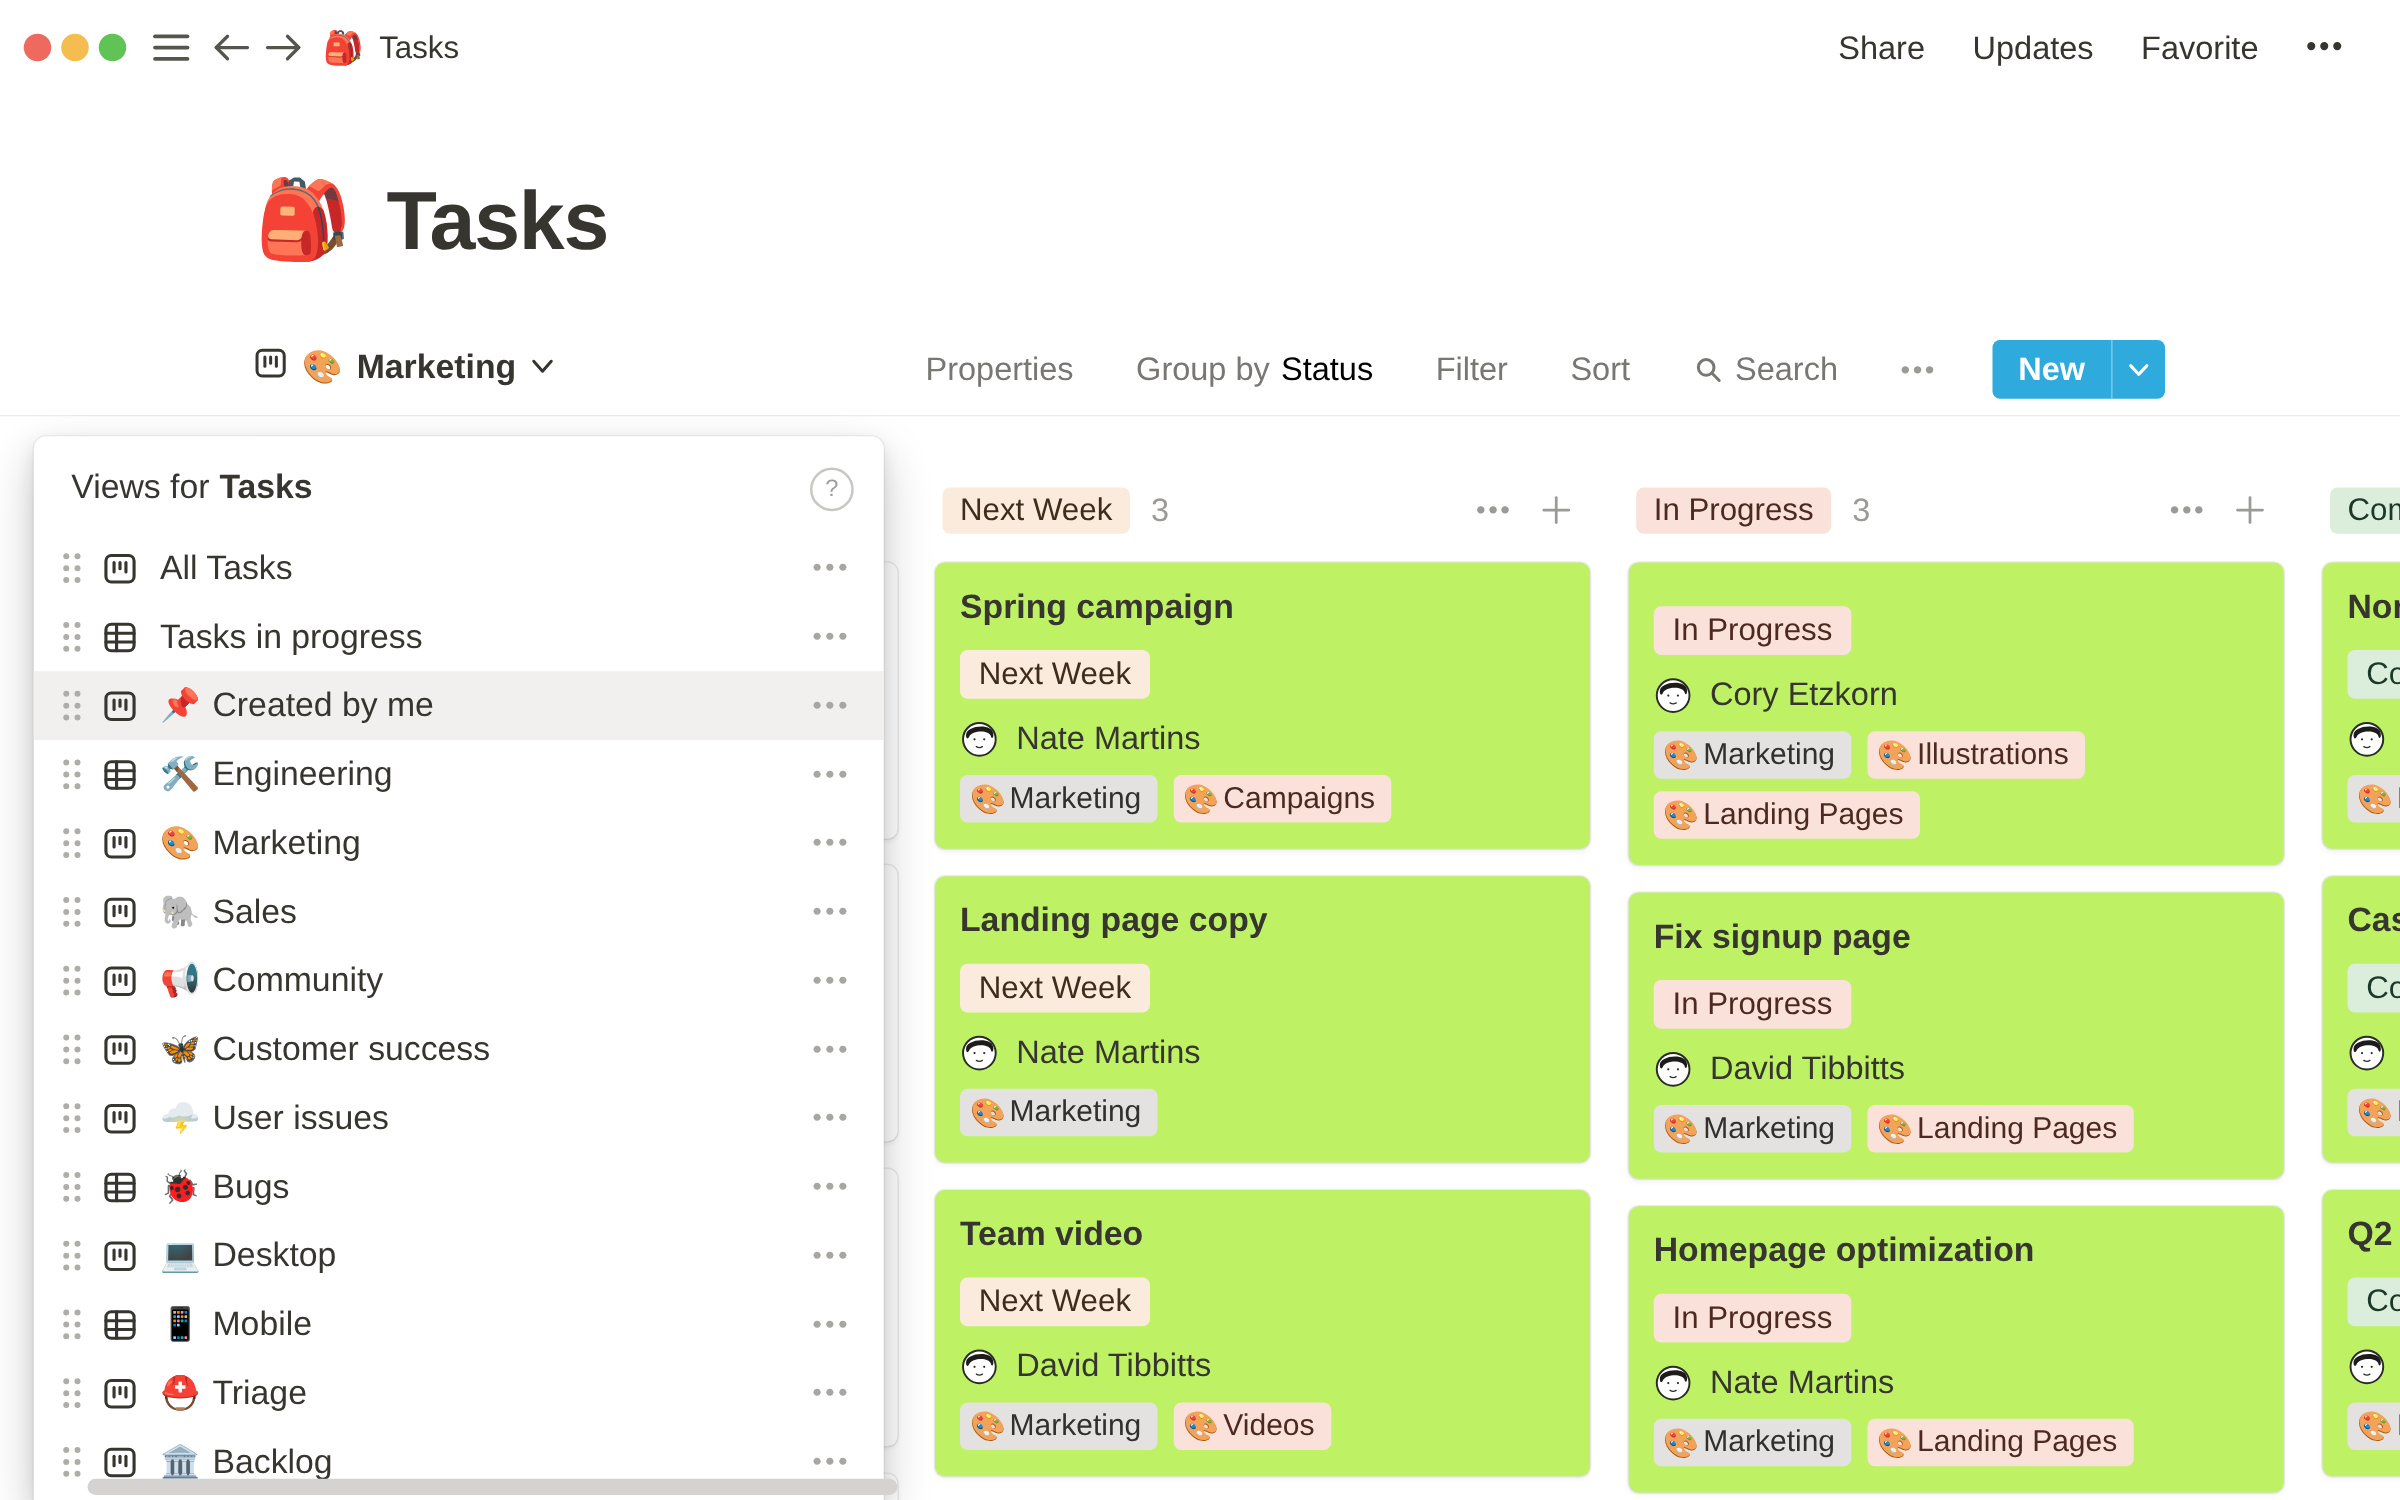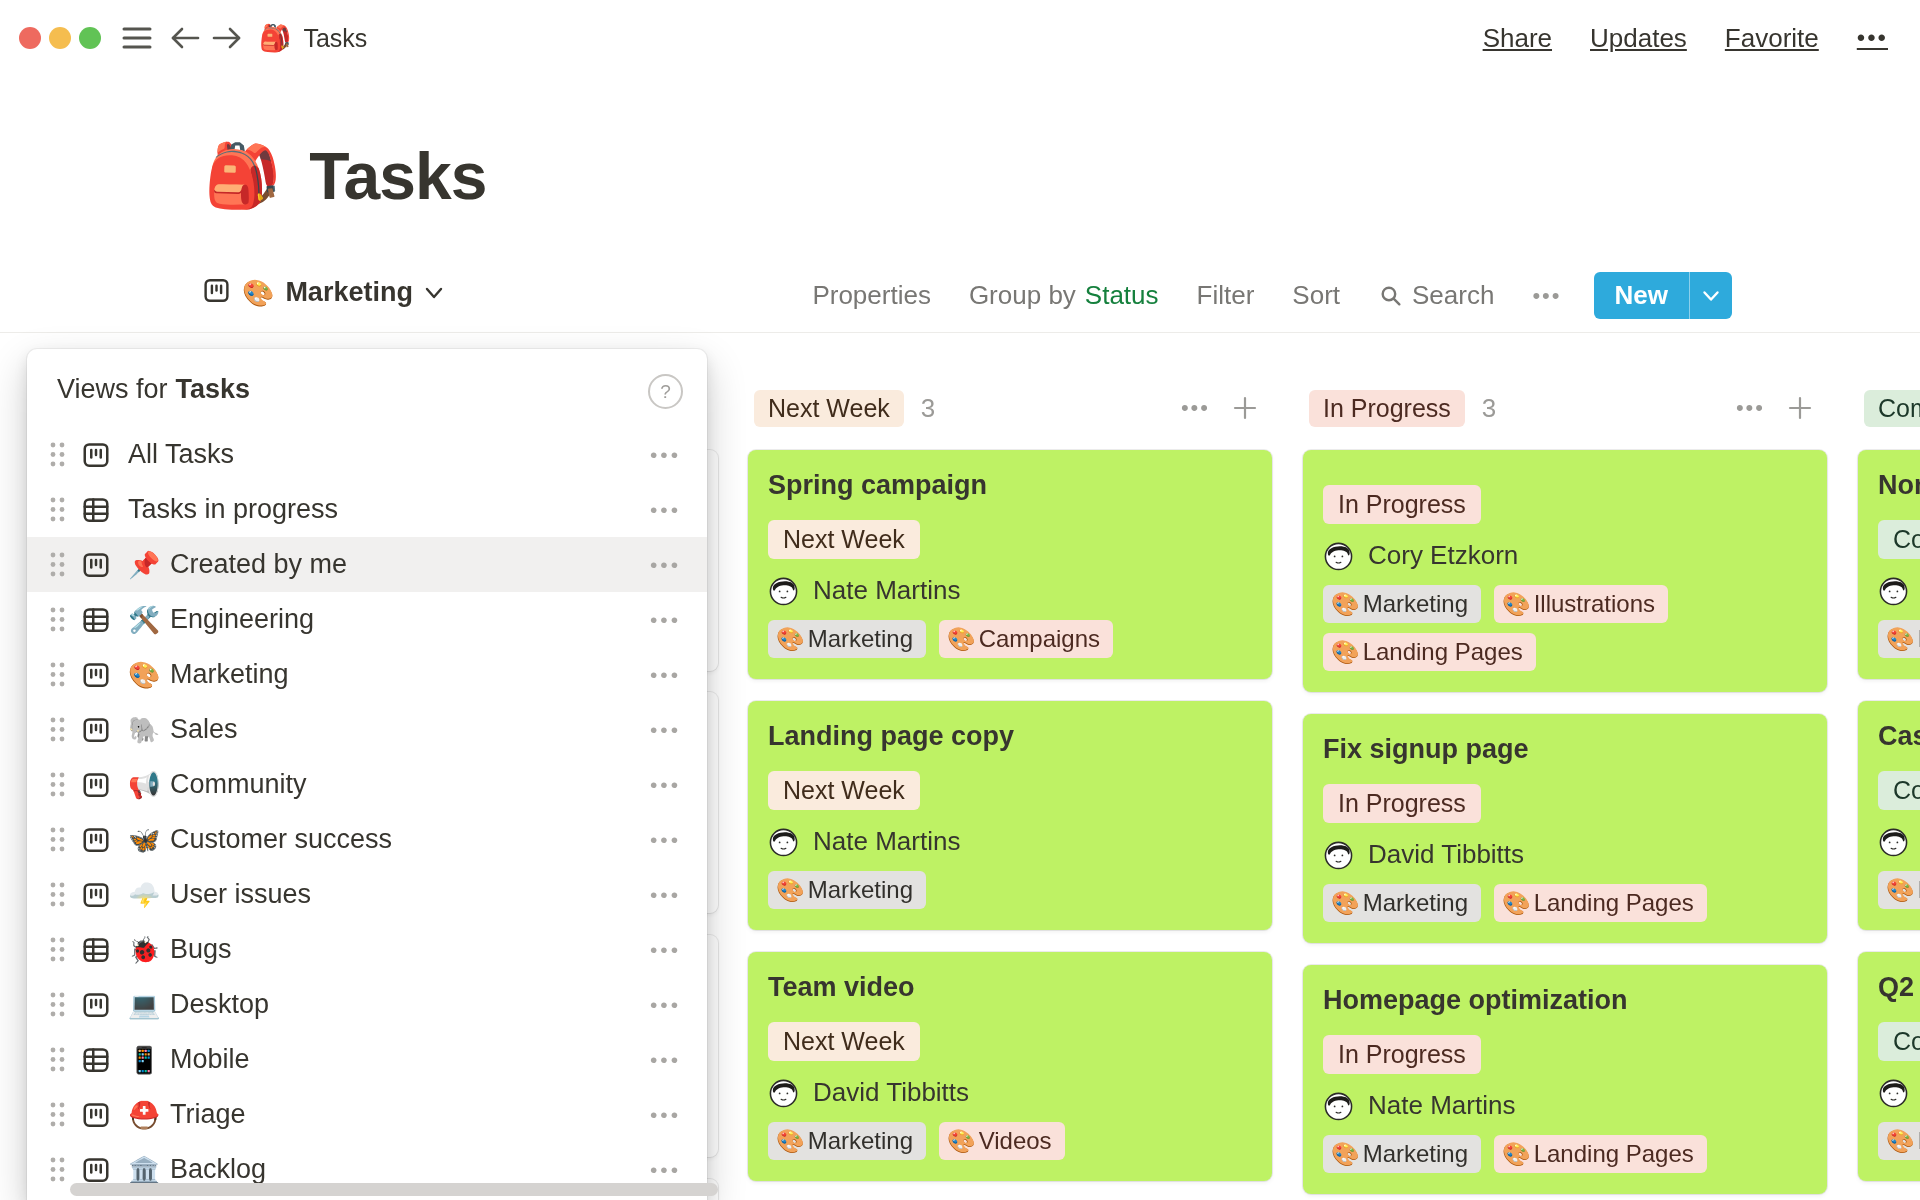--- a/index.html
+++ b/index.html
@@ -13,37 +13,37 @@
 
   
   .topbar{position:absolute;top:0;left:0;right:0;height:76px;display:flex;align-items:center;background:#fff;z-index:40;}
   .traffic{display:flex;gap:8px;margin-left:19px;}
   .light{width:22px;height:22px;border-radius:50%;}
   .menu-btn{margin-left:16px;width:40px;height:40px;display:flex;align-items:center;justify-content:center;}
   .nav-btn{width:40px;height:40px;display:flex;align-items:center;justify-content:center;}
   .nav-back{margin-left:8px;} .nav-fwd{margin-left:2px;}
   .crumb{display:flex;align-items:center;gap:12px;margin-left:12px;font-size:25px;color:#37352F;}
   .crumb .emoji{font-size:26px;}
-  .top-actions{margin-left:auto;display:flex;align-items:center;gap:38px;padding-right:32px;font-size:26px;color:#37352F;text-decoration:underline;}
+  .top-actions{margin-left:auto;display:flex;align-items:center;gap:38px;padding-right:44px;font-size:26px;color:#37352F;}
   .top-actions .item{cursor:default;}
   .top-dots{font-size:24px;letter-spacing:2px;}
 
   
   .page-head{position:absolute;left:204px;top:138px;display:flex;align-items:center;gap:28px;}
   .page-head .emoji{font-size:62px;line-height:1;}
   .page-head h1{margin:0;font-size:66px;font-weight:700;letter-spacing:-1px;color:#37352F;}
 
   
   .toolbar{position:absolute;left:0;right:0;top:268px;height:64px;}
   .view-selector{position:absolute;left:202px;top:8px;display:flex;align-items:center;gap:11px;}
   .view-selector .vs-label{font-size:27px;font-weight:600;color:#37352F;}
   .view-selector .emoji{font-size:26px;}
-  .tb-right{position:absolute;right:188px;top:4px;display:flex;align-items:center;gap:38px;}
+  .tb-right{position:absolute;right:188px;top:4px;display:flex;align-items:center;gap:50px;}
   .tb-item{font-size:26px;color:#787774;display:flex;align-items:center;gap:9px;white-space:nowrap;}
-  .tb-item .dark{color:#15803d;text-align:center;}
+  .tb-item .dark{color:#000000;text-align:center;}
   .tb-dots{font-size:22px;color:#9B9A97;letter-spacing:2px;}
   .new-btn{display:flex;align-items:stretch;height:47px;border-radius:6px;overflow:hidden;margin-left:-6px;}
   .new-main{display:flex;align-items:center;padding:0 21px;color:#fff;font-size:26px;font-weight:600;}
   .new-divider{width:1px;background:rgba(255,255,255,0.45);}
   .new-chevron{width:42px;display:flex;align-items:center;justify-content:center;}
   .toolbar-divider{position:absolute;left:0;right:0;top:332px;height:1px;background:#EDECE9;}
 
   
   .board{position:absolute;left:0;top:360px;width:1920px;bottom:0;}
   .columns > div.column{position:absolute;top:0;width:524px;}

